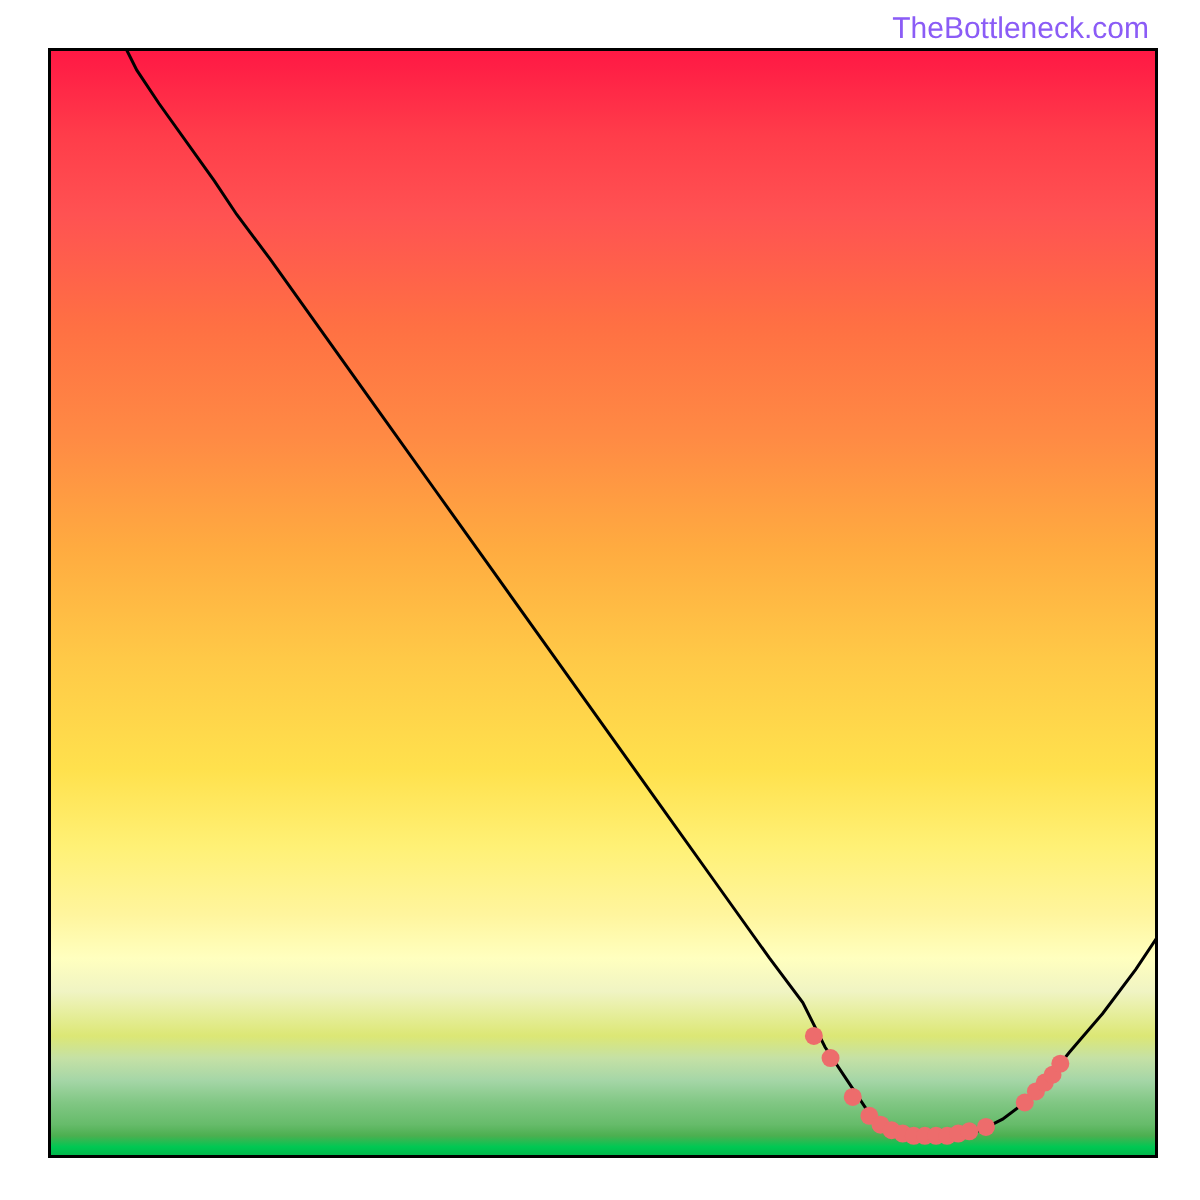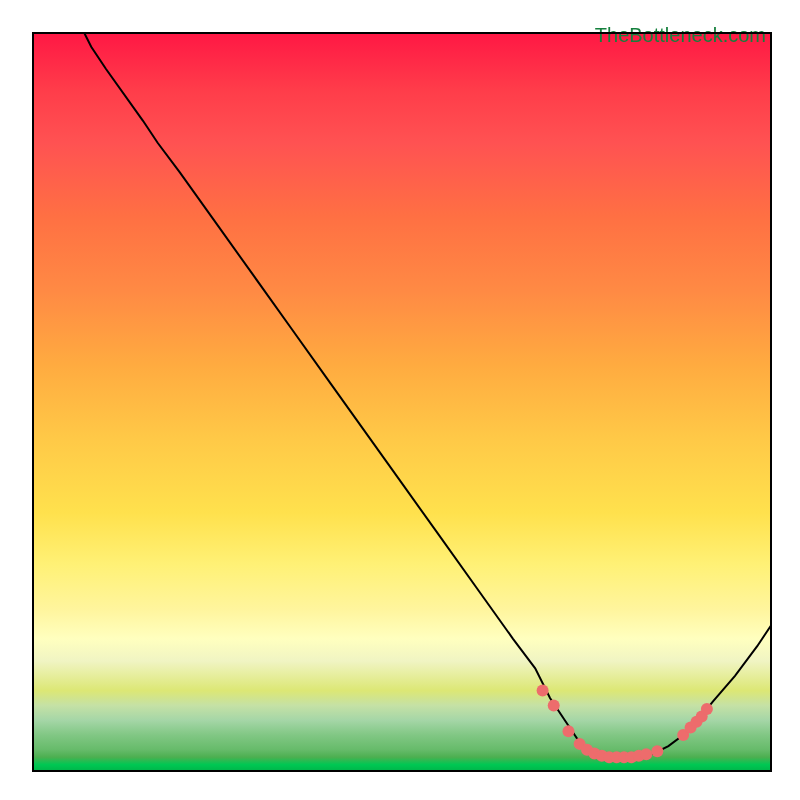--- a/index.html
+++ b/index.html
@@ -53,24 +53,24 @@
       position: absolute;
       top: 32px;
       left: 32px;
       width: 740px;
       height: 740px;
       border: 2px solid #000;
       z-index: 10;
     }
     .attribution {
       position: absolute;
-      top: 24px;
+      top: 8px;
       right: 34px;
       font-size: 20px;
-      color: #15803d;
+      color: #8b5cf6;
       z-index: 5;
     }
     .svg-overlay {
       position: absolute;
       top: 32px;
       left: 32px;
       width: 740px;
       height: 740px;
       z-index: 8;
     }

